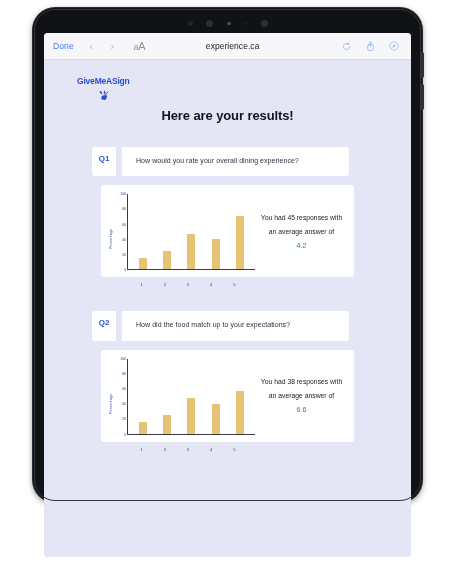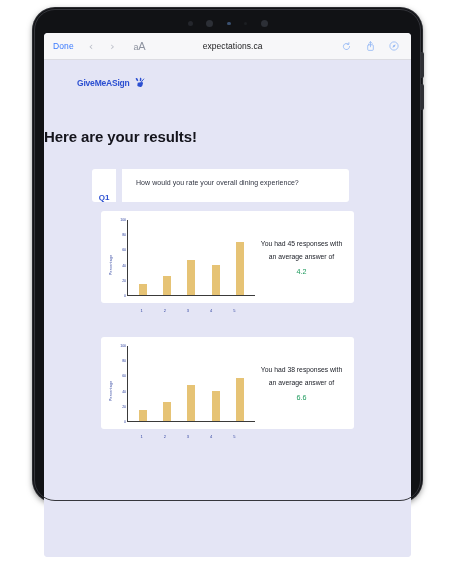--- a/index.html
+++ b/index.html
@@ -137,33 +137,34 @@
     position: relative;
   }
 
   #site-logo {
     position: absolute;
     left: 33px;
     top: 16px;
     display: flex;
     align-items: center;
     gap: 3px;
+    flex-direction: column;
   }
   #logo-text {
     font-size: 8.5px;
     font-weight: bold;
     color: #2b4fd1;
     letter-spacing: -.2px;
   }
   #logo-mark { display: block; }
 
   #page-title {
-    margin-top: 68px;
-    text-align: left;
-    font-size: 15px;
+    margin-top: 48px;
+    text-align: center;
+    font-size: 13px;
     font-weight: bold;
     color: #14141c;
     letter-spacing: -.1px;
   }
 
   
   .question-block { margin-top: 24px; }
 
   .question-row {
     display: flex;
@@ -171,21 +172,21 @@
     padding: 0 62px 0 48px;
   }
   .q-badge {
     width: 24px;
     min-height: 28px;
     background: #ffffff;
     border-radius: 3px 0 0 3px;
     display: flex;
     align-items: flex-start;
     justify-content: center;
-    padding-top: 24px;
+    padding-top: 7px;
     font-size: 8px;
     font-weight: bold;
     color: #2b4fd1;
     flex: none;
   }
   .q-card {
     flex: 1;
     background: #ffffff;
     border-radius: 0 3px 3px 0;
     padding: 8px 10px 9px 14px;
@@ -307,21 +308,21 @@
   <div class="side-btn" id="volume-up-button"></div>
   <div class="side-btn" id="volume-down-button"></div>
 
   <div id="screen">
 
     <div id="browser-toolbar">
       <div id="done-button">Done</div>
       <div class="nav-arrow" id="back-button">‹</div>
       <div class="nav-arrow" id="forward-button">›</div>
       <div id="text-size-button">a<span class="big">A</span></div>
-      <div id="address-bar">expectations.ca</div>
+      <div id="address-bar">experience.ca</div>
       <div class="toolbar-icon" id="reload-button">
         <svg width="9" height="9" viewBox="0 0 16 16" fill="none" stroke="#93b8f5" stroke-width="1.5" stroke-linecap="round">
           <path d="M13.5 8a5.5 5.5 0 1 1-1.7-4"></path>
           <path d="M12.2 1.2v3h-3"></path>
         </svg>
       </div>
       <div class="toolbar-icon" id="share-button">
         <svg width="9" height="10" viewBox="0 0 14 16" fill="none" stroke="#93b8f5" stroke-width="1.3" stroke-linecap="round" stroke-linejoin="round">
           <rect x="2.5" y="6" width="9" height="9" rx="1.6"></rect>
           <path d="M7 1.2v8"></path>
@@ -387,20 +388,24 @@
         <div class="x-ticks" style="margin:2px 57px 0 57px;padding-left:29px;width:148px;">
           <span>1</span>
           <span>2</span>
           <span>3</span>
           <span>4</span>
           <span>5</span>
         </div>
       </div>
 
       <div class="question-block">
+        <div class="question-row">
+          <div class="q-badge">Q2</div>
+          <div class="q-card">How did the food match up to your expectations?</div>
+        </div>
         <div class="chart-card">
           <div class="chart-area">
             <div class="plot-wrap">
               <div class="y-axis-label">Percentage</div>
               <div class="y-ticks">
                 <span style="top:0%">100</span>
                 <span style="top:20%">80</span>
                 <span style="top:40%">60</span>
                 <span style="top:60%">40</span>
                 <span style="top:80%">20</span>

